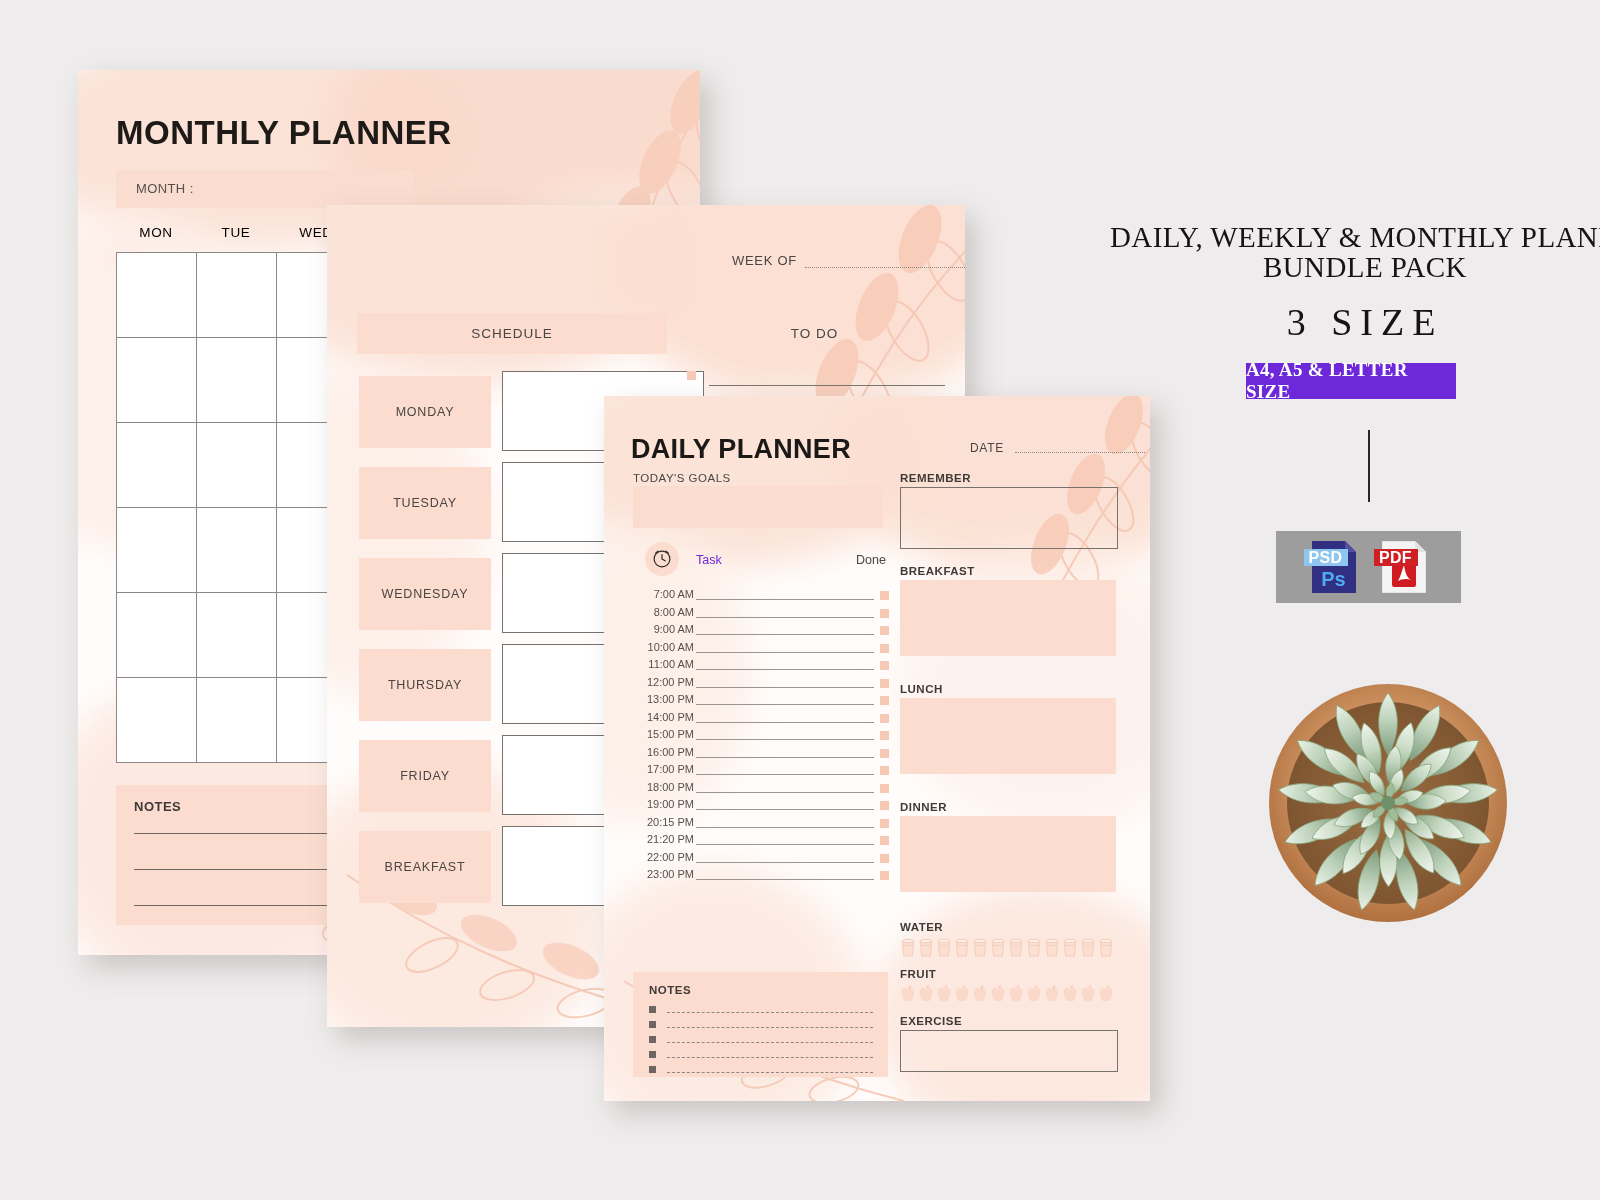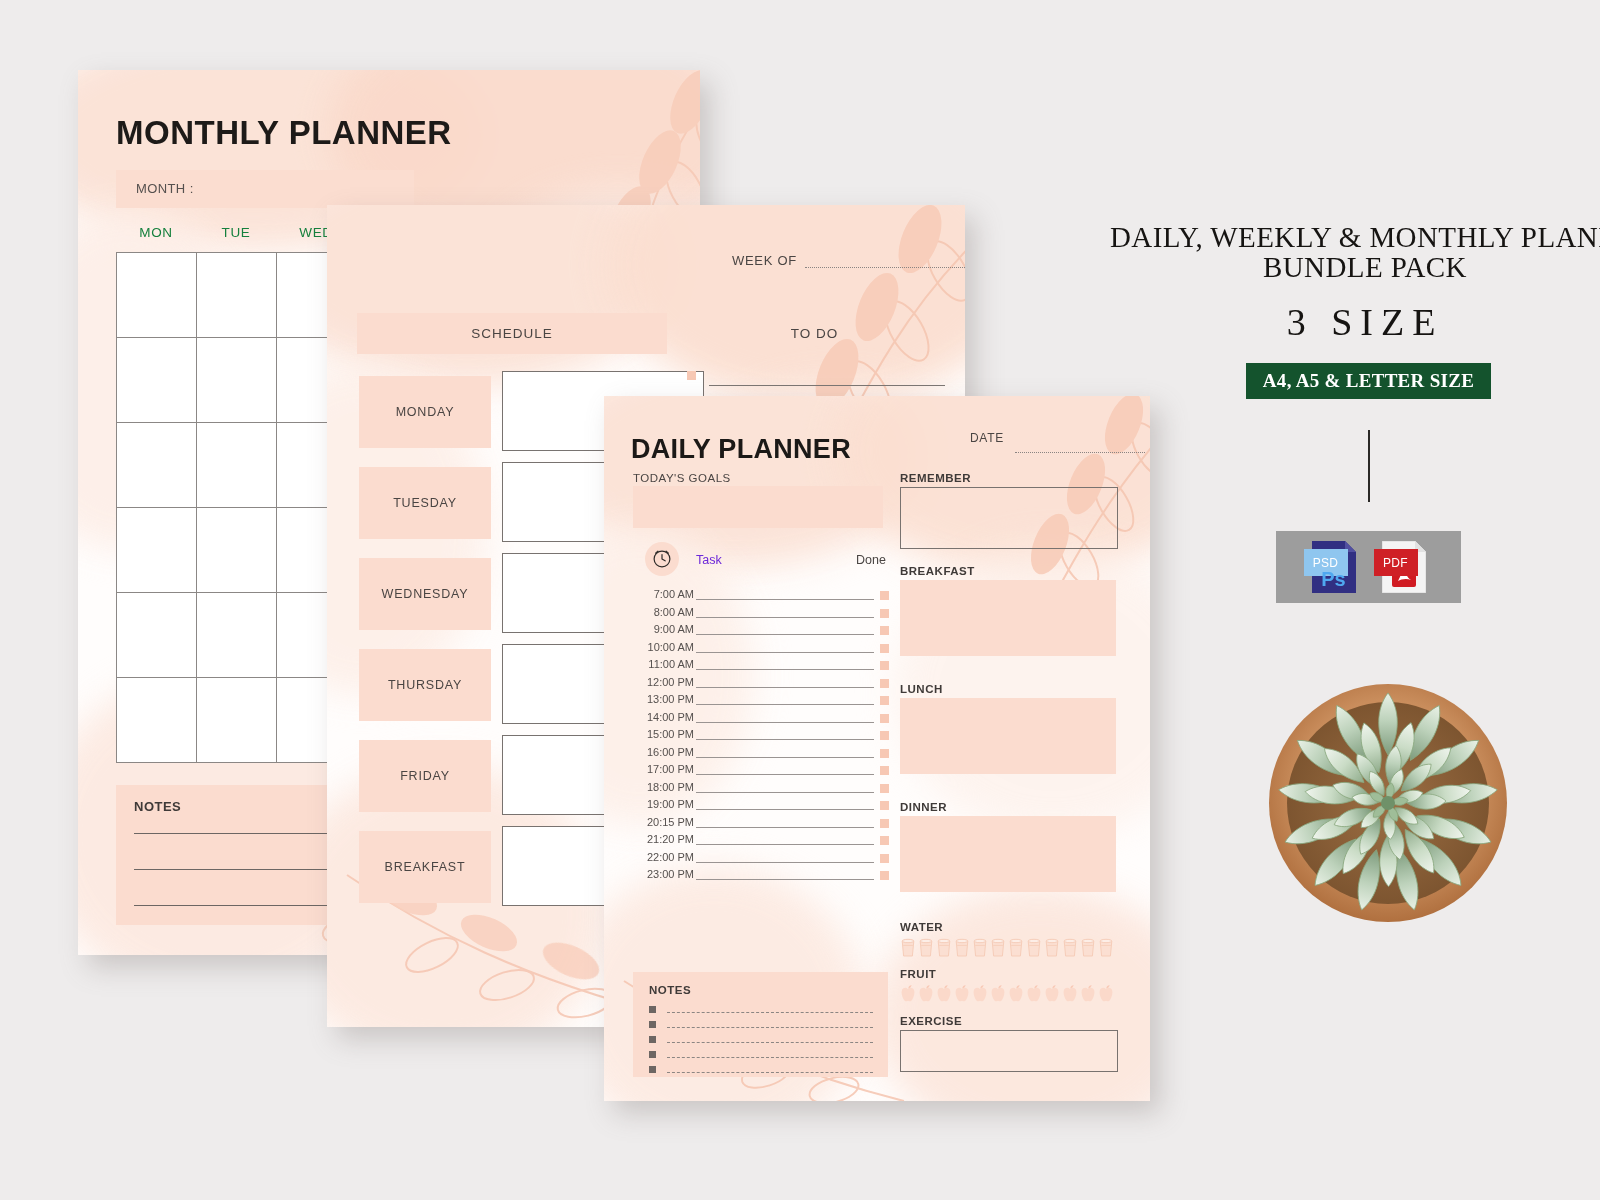--- a/index.html
+++ b/index.html
@@ -37,21 +37,21 @@
     position:absolute;left:38px;top:100px;width:298px;height:38px;
     background:#fbddd0;
   }
   .m-monthlabel{
     position:absolute;left:20px;top:11px;font-size:13px;color:#55504e;letter-spacing:.4px;
   }
   .m-dow{
     position:absolute;left:38px;top:155px;width:560px;
     display:flex;
   }
-  .m-dow span{flex:1;text-align:center;font-size:13.5px;color:#15803d;letter-spacing:.6px;}
+  .m-dow span{flex:1;text-align:center;font-size:13.5px;color:#000000;letter-spacing:.6px;}
   .m-grid{
     position:absolute;left:38px;top:182px;width:560px;height:510px;
     display:grid;grid-template-columns:repeat(7,1fr);grid-template-rows:repeat(6,1fr);
     border-left:1px solid #8b8785;border-top:1px solid #8b8785;
     background:#fff;
   }
   .m-cell{border-right:1px solid #8b8785;border-bottom:1px solid #8b8785;}
   .m-notes{
     position:absolute;left:38px;top:715px;width:560px;height:140px;background:#fbdccf;
   }
@@ -85,21 +85,21 @@
     border:1.3px solid #78726f;background:#ffffff;
   }
   .w-todo-list{position:absolute;left:360px;top:160px;width:258px;}
   .w-todo-item{position:relative;height:31px;}
   .w-todo-bullet{position:absolute;left:0;top:6px;width:9px;height:9px;background:#f7c8b4;}
   .w-todo-line{position:absolute;left:22px;top:20px;width:236px;border-top:1.5px solid #7c7673;}
 
   
   #daily{ left:604px; top:396px; width:546px; height:705px; }
   .d-title{position:absolute;left:27px;top:38px;font-size:27px;font-weight:bold;color:#1b1917;letter-spacing:.3px;}
-  .d-date{position:absolute;left:366px;top:35px;font-size:12px;color:#4a4543;letter-spacing:.7px;}
+  .d-date{position:absolute;left:366px;top:45px;font-size:12px;color:#4a4543;letter-spacing:.7px;}
   .d-date-line{position:absolute;left:411px;top:56px;width:130px;border-top:1.4px dotted #8a8482;}
   .d-goals-label{position:absolute;left:29px;top:76px;font-size:11.5px;color:#4a4543;letter-spacing:.5px;}
   .d-goals-box{position:absolute;left:29px;top:90px;width:250px;height:42px;background:#fbdccf;}
   .d-clock{
     position:absolute;left:41px;top:146px;width:34px;height:34px;border-radius:50%;
     background:#fbdccf;display:flex;align-items:center;justify-content:center;
   }
   .d-task-h{position:absolute;left:92px;top:157px;font-size:12.5px;color:#6d28d9;}
   .d-done-h{position:absolute;left:252px;top:157px;font-size:12.5px;color:#4a4543;}
   .d-sched{position:absolute;left:24px;top:192px;width:262px;}
@@ -126,35 +126,35 @@
     font-family:"Liberation Serif", serif;
     font-size:29px;color:#161412;line-height:1.05;letter-spacing:.4px;
     white-space:nowrap;
   }
   .rp-title .l2{display:block;text-align:center;width:510px;}
   .rp-size{
     position:absolute;left:1110px;top:300px;width:510px;text-align:center;
     font-family:"Liberation Serif", serif;font-size:38px;letter-spacing:8px;color:#161412;
   }
   .rp-badge{
-    position:absolute;left:1246px;top:363px;width:245px;height:36px;background:#14532d;
+    position:absolute;left:1246px;top:363px;width:210px;height:36px;background:#6d28d9;
     display:flex;align-items:center;justify-content:center;
     font-family:"Liberation Serif", serif;font-weight:bold;font-size:19px;color:#fff;letter-spacing:.3px;
   }
   .rp-divider{position:absolute;left:1368px;top:430px;width:0;height:72px;border-left:2px solid #2a2826;}
   .rp-formats{
     position:absolute;left:1276px;top:531px;width:185px;height:72px;background:#9d9d9d;
     display:flex;align-items:center;justify-content:center;gap:26px;
   }
   .ft{position:relative;width:44px;height:52px;}
   .ft-body{position:absolute;inset:0;}
   .ft-tag{
-    position:absolute;left:-8px;top:8px;width:44px;height:27px;
+    position:absolute;left:-8px;top:8px;width:44px;height:17px;
     display:flex;align-items:center;justify-content:center;
-    font-size:12px;font-weight:normal;color:#fff;letter-spacing:.3px;
+    font-size:16px;font-weight:bold;color:#fff;letter-spacing:.3px;
   }
   .ft-abbr{position:absolute;left:0;right:0;bottom:2px;text-align:center;font-size:20px;font-weight:bold;}
 
   .plant{position:absolute;left:1243px;top:655px;width:290px;height:290px;}
   .plant-shadow{
     position:absolute;left:18px;top:22px;width:258px;height:258px;border-radius:50%;
     background:radial-gradient(closest-side, rgba(120,115,110,.36), rgba(120,115,110,0) 72%);
     filter:blur(7px);
   }
 </style>

